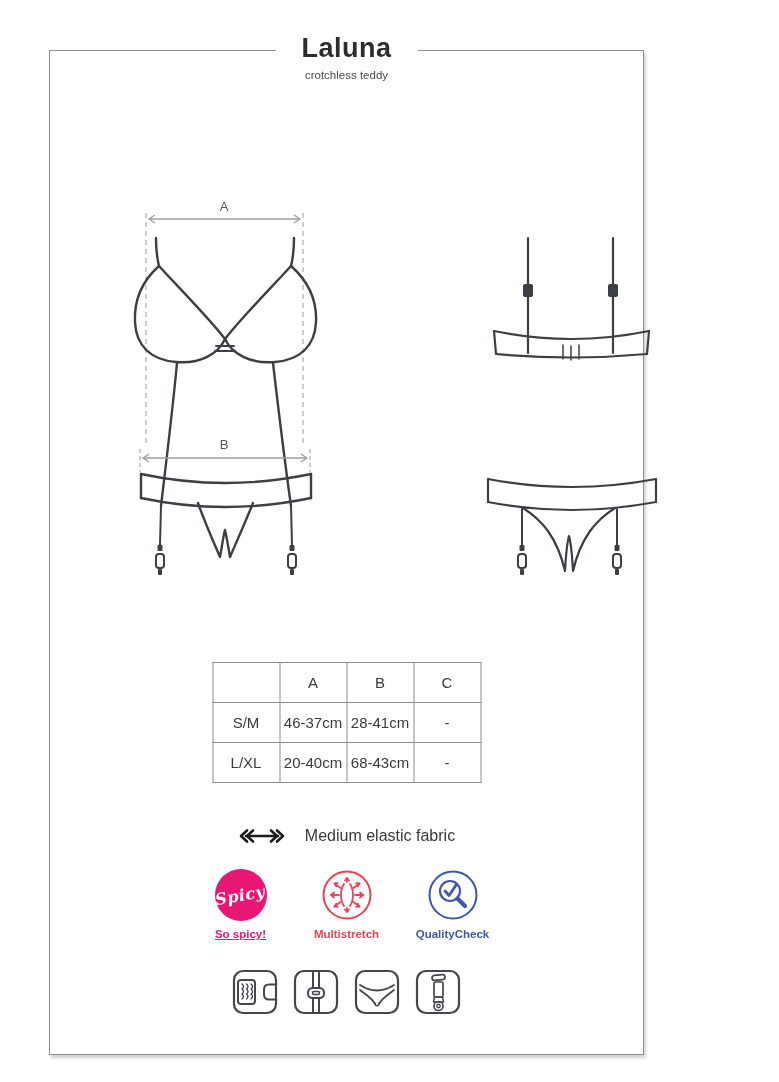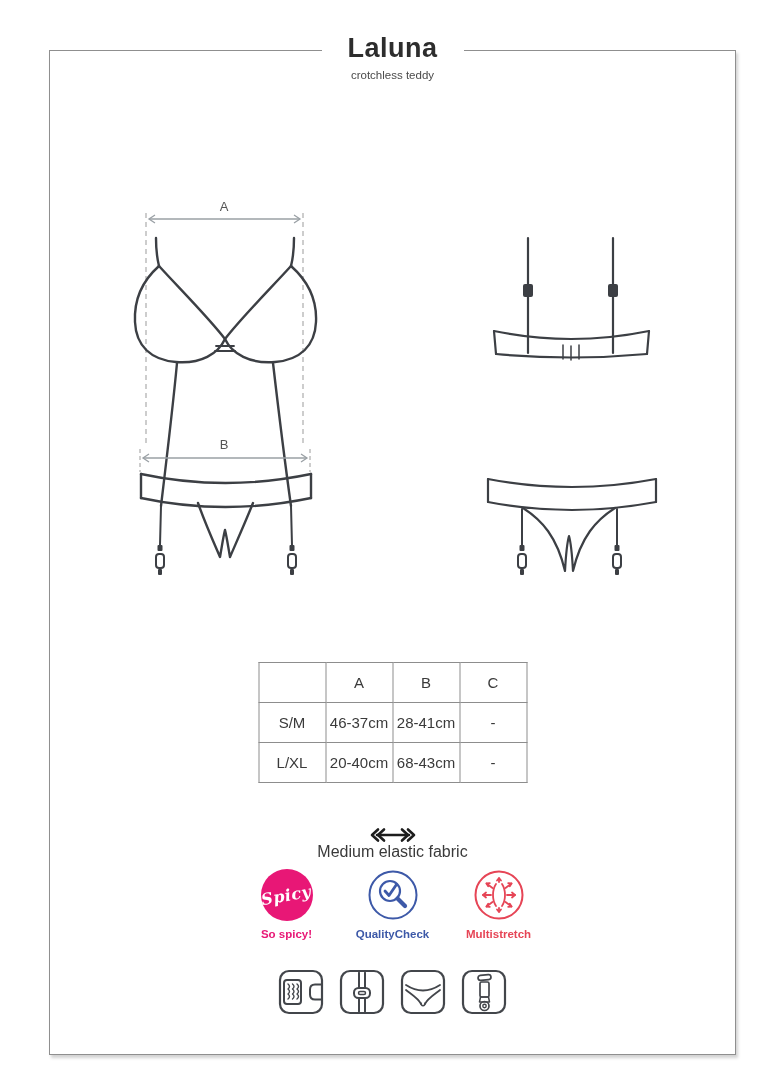--- a/index.html
+++ b/index.html
@@ -2,21 +2,21 @@
 <html><head>
 <meta charset="utf-8">
 <style>
   * { margin: 0; padding: 0; box-sizing: border-box; }
   html,body { background: #ffffff; }
   body {
     width: 779px; height: 1082px; position: relative;
     font-family: "Liberation Sans", sans-serif; color: #3a3a3a;
   }
   .frame {
-    position: absolute; left: 49px; top: 50px; width: 687px; height: 1005px;
+    position: absolute; left: 49px; top: 50px; width: 595px; height: 1005px;
     border: 1.5px solid #8f8f8f; background: #ffffff;
     box-shadow: 2px 3px 3px rgba(0,0,0,0.18);
   }
   .title-block {
     position: absolute; top: -17px; left: 50%; transform: translateX(-50%);
     background: #ffffff; padding: 0 26px; text-align: center; white-space: nowrap;
   }
   .title-block h1 {
     font-size: 27px; font-weight: bold; color: #2d2d2d; letter-spacing: 0.5px;
     line-height: 1.05;
@@ -33,38 +33,38 @@
     position: absolute; top: 611px; left: 50%; transform: translateX(-50%);
     border-collapse: collapse;
   }
   table.size-table td {
     border: 1px solid #8d8d8d; width: 67px; height: 40px;
     text-align: center; vertical-align: middle;
     font-size: 15px; color: #3a3a3a; background: #fff;
   }
   .fabric-note {
     position: absolute; top: 776px; left: 0; right: 0;
-    display: flex; align-items: center; justify-content: center; gap: 0; flex-direction: column;
+    display: flex; align-items: center; justify-content: center; gap: 19px;
   }
   .fabric-note .note-label { font-size: 16px; color: #3a3a3a; }
 
   .badges {
     position: absolute; top: 818px; left: 0; right: 0;
     display: flex; justify-content: center; align-items: flex-start; gap: 26px;
   }
   .badge { width: 80px; display: flex; flex-direction: column; align-items: center; }
   .badge-label { margin-top: 7px; font-size: 11.5px; font-weight: bold; white-space: nowrap; }
   .badge-circle { width: 52px; height: 52px; border-radius: 50%;
     display: flex; align-items: center; justify-content: center; }
   .spicy-circle { background: #e81776; }
   .spicy-text {
     color: #ffffff; font-family: "DejaVu Serif", serif; font-style: italic;
     font-weight: bold; font-size: 16px; transform: rotate(-10deg); letter-spacing: 0.5px;
   }
-  .label-pink { color: #e81776; }
+  .label-pink { color: #e81776; text-decoration: underline; }
   .label-red  { color: #e64556; }
   .label-blue { color: #3d59a8; }
 
   .feature-icons {
     position: absolute; top: 918px; left: 0; right: 0;
     display: flex; justify-content: center; gap: 15px;
   }
 </style>
 </head>
 <body>
@@ -204,30 +204,20 @@
     </svg>
     <span class="note-label">Medium elastic fabric</span>
   </div>
 
   <div class="badges">
     <div class="badge">
       <div class="badge-circle spicy-circle">
         <span class="spicy-text">Spicy</span>
       </div>
       <div class="badge-label label-pink">So spicy!</div>
-    </div>
-
-    <div class="badge">
-      <svg width="52" height="52" viewBox="0 0 52 52" fill="none" stroke="#3d59a8" stroke-linecap="round" stroke-linejoin="round">
-        <circle cx="26" cy="26" r="23.5" stroke-width="2"></circle>
-        <circle cx="23" cy="22" r="10" stroke-width="2.2"></circle>
-        <line x1="30.5" y1="29.5" x2="38" y2="37" stroke-width="4.2"></line>
-        <path d="M18,22 L22,26.5 L29.5,15.5" stroke-width="2.8"></path>
-      </svg>
-      <div class="badge-label label-blue">QualityCheck</div>
     </div>
 
     <div class="badge">
       <svg width="52" height="52" viewBox="-26 -26 52 52" fill="none" stroke="#e64556" stroke-linecap="round" stroke-linejoin="round">
         <circle cx="0" cy="0" r="23.5" stroke-width="2"></circle>
         <g stroke-width="1.8">
           <path d="M-3,-11 C-7,-5 -7,5 -3,11"></path>
           <path d="M3,-11 C7,-5 7,5 3,11"></path>
           <line x1="-8" y1="0" x2="-16" y2="0"></line>
           <path d="M-13,-2.5 L-16,0 L-13,2.5"></path>
@@ -242,20 +232,30 @@
           <line x1="6.5" y1="7" x2="12.5" y2="11.5"></line>
           <path d="M9.2,11.8 L12.5,11.5 L10.8,8.7"></path>
           <line x1="0" y1="-13" x2="0" y2="-16.5"></line>
           <path d="M-2,-14.5 L0,-17 L2,-14.5"></path>
           <line x1="0" y1="13" x2="0" y2="16.5"></line>
           <path d="M-2,14.5 L0,17 L2,14.5"></path>
         </g>
       </svg>
       <div class="badge-label label-red">Multistretch</div>
     </div>
+
+    <div class="badge">
+      <svg width="52" height="52" viewBox="0 0 52 52" fill="none" stroke="#3d59a8" stroke-linecap="round" stroke-linejoin="round">
+        <circle cx="26" cy="26" r="23.5" stroke-width="2"></circle>
+        <circle cx="23" cy="22" r="10" stroke-width="2.2"></circle>
+        <line x1="30.5" y1="29.5" x2="38" y2="37" stroke-width="4.2"></line>
+        <path d="M18,22 L22,26.5 L29.5,15.5" stroke-width="2.8"></path>
+      </svg>
+      <div class="badge-label label-blue">QualityCheck</div>
+    </div>
   </div>
 
   <div class="feature-icons">
     <svg width="46" height="46" viewBox="0 0 46 46" fill="none" stroke="#43464b" stroke-linecap="round" stroke-linejoin="round">
       <rect x="2" y="2" width="42" height="42" rx="9" stroke-width="2.2"></rect>
       <rect x="6" y="11" width="17" height="24" rx="3" stroke-width="2"></rect>
       <path d="M10,15 q3,2.5 0,5 q3,2.5 0,5 q3,2.5 0,5" stroke-width="1.4"></path>
       <path d="M14.5,15 q3,2.5 0,5 q3,2.5 0,5 q3,2.5 0,5" stroke-width="1.4"></path>
       <path d="M19,15 q3,2.5 0,5 q3,2.5 0,5 q3,2.5 0,5" stroke-width="1.4"></path>
       <path d="M44,15.5 L37,15.5 Q32,15.5 32,20.5 L32,25.5 Q32,30.5 37,30.5 L44,30.5" stroke-width="2"></path>

